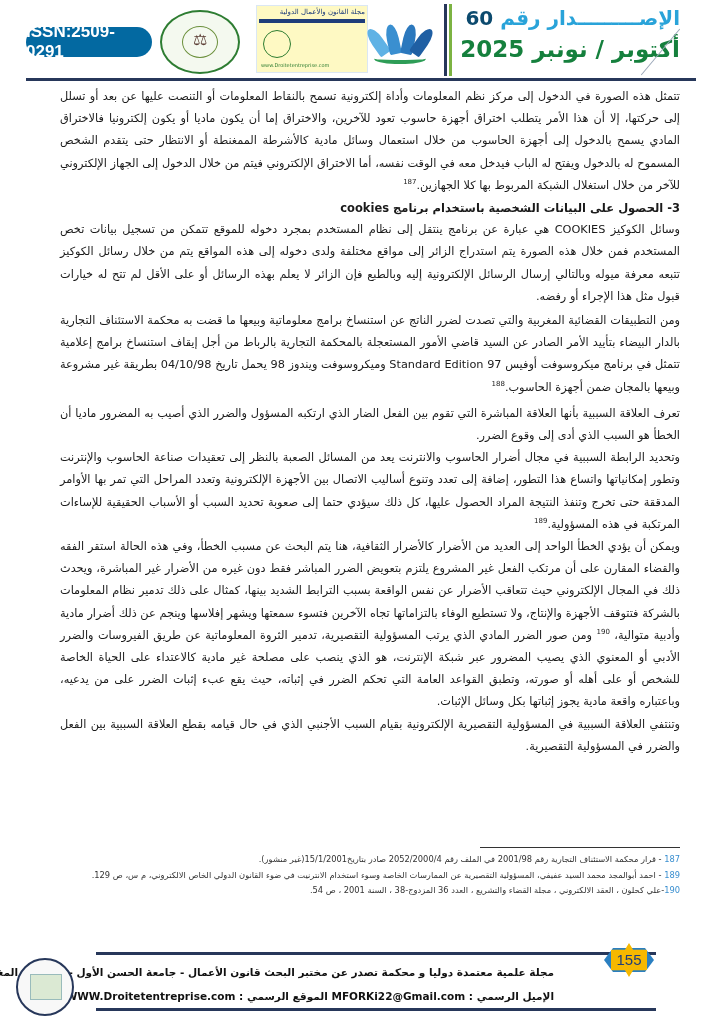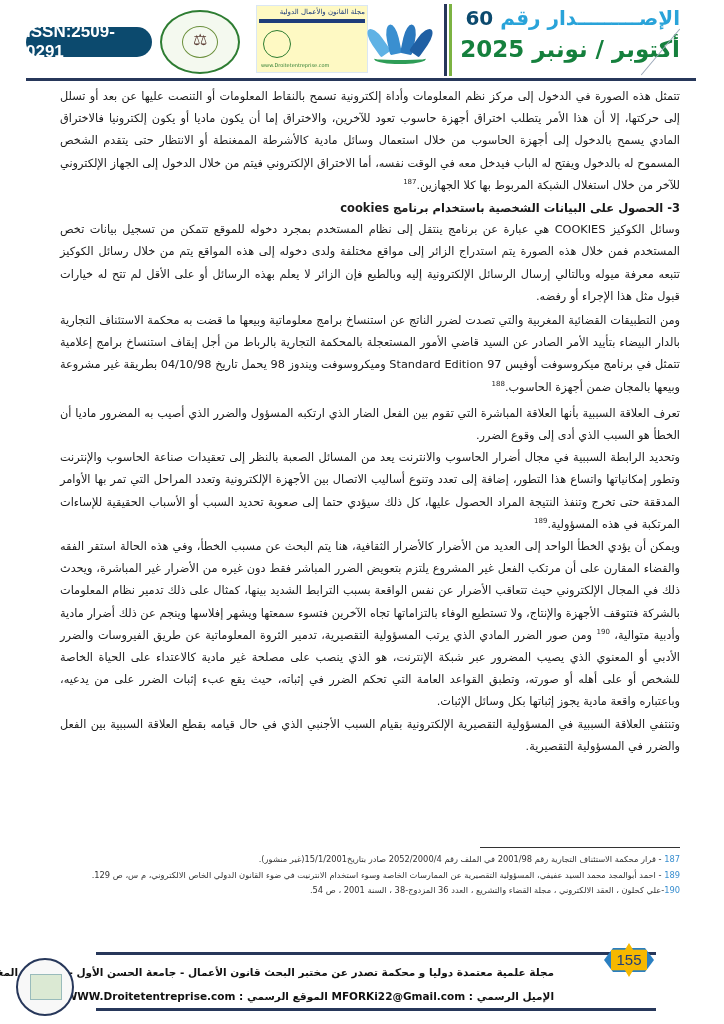--- a/index.html
+++ b/index.html
@@ -1,20 +1,20 @@
 <!DOCTYPE html>
 <html><head>
 <meta charset="utf-8">
 <style>
   html, body { margin: 0; padding: 0; background: #ffffff; }
   body { width: 724px; height: 1024px; position: relative; overflow: hidden; font-family: "DejaVu Sans", sans-serif; color: #1a1a1a; }
 
   
   .header { position: absolute; left: 0; top: 0; width: 724px; height: 80px; }
-  .issn { position: absolute; left: 26px; top: 27px; width: 126px; height: 30px; border-radius: 15px; background: #0c4a6e; color: #fff; font-family: "Liberation Sans", sans-serif; font-size: 17px; font-weight: bold; display: flex; align-items: center; justify-content: center; }
+  .issn { position: absolute; left: 26px; top: 27px; width: 126px; height: 30px; border-radius: 15px; background: #0369a1; color: #fff; font-family: "Liberation Sans", sans-serif; font-size: 17px; font-weight: bold; display: flex; align-items: center; justify-content: center; }
   .seal { position: absolute; left: 160px; top: 10px; width: 76px; height: 60px; border-radius: 50%; border: 2px solid #2e7d32; background: #f4f9ef; }
   .seal .inner { position: absolute; left: 20px; top: 14px; width: 34px; height: 30px; border-radius: 50%; border: 1px solid #6a8f3a; }
   .seal .scale { position: absolute; left: 31px; top: 18px; font-size: 16px; color: #5d4037; }
   .journal-logo { position: absolute; left: 256px; top: 5px; width: 110px; height: 66px; border: 1px solid #dbe7f3; background: #fef9c3; }
   .journal-logo .title { position: absolute; right: 2px; top: 2px; font-size: 7px; color: #1a3a7a; white-space: nowrap; direction: rtl; }
   .journal-logo .band { position: absolute; left: 2px; right: 2px; top: 13px; height: 4px; background: #1e3d7a; }
   .journal-logo .mini-seal { position: absolute; left: 6px; top: 24px; width: 26px; height: 26px; border-radius: 50%; border: 1px solid #2e7d32; }
   .journal-logo .url { position: absolute; left: 4px; bottom: 4px; font-size: 5px; color: #2e7d32; white-space: nowrap; }
   .book-logo { position: absolute; left: 370px; top: 8px; width: 60px; height: 64px; }
   .book-logo .leaf { position: absolute; bottom: 18px; width: 12px; height: 30px; border-radius: 50% 50% 10% 10%; background: #3a8fd0; transform-origin: bottom center; }

